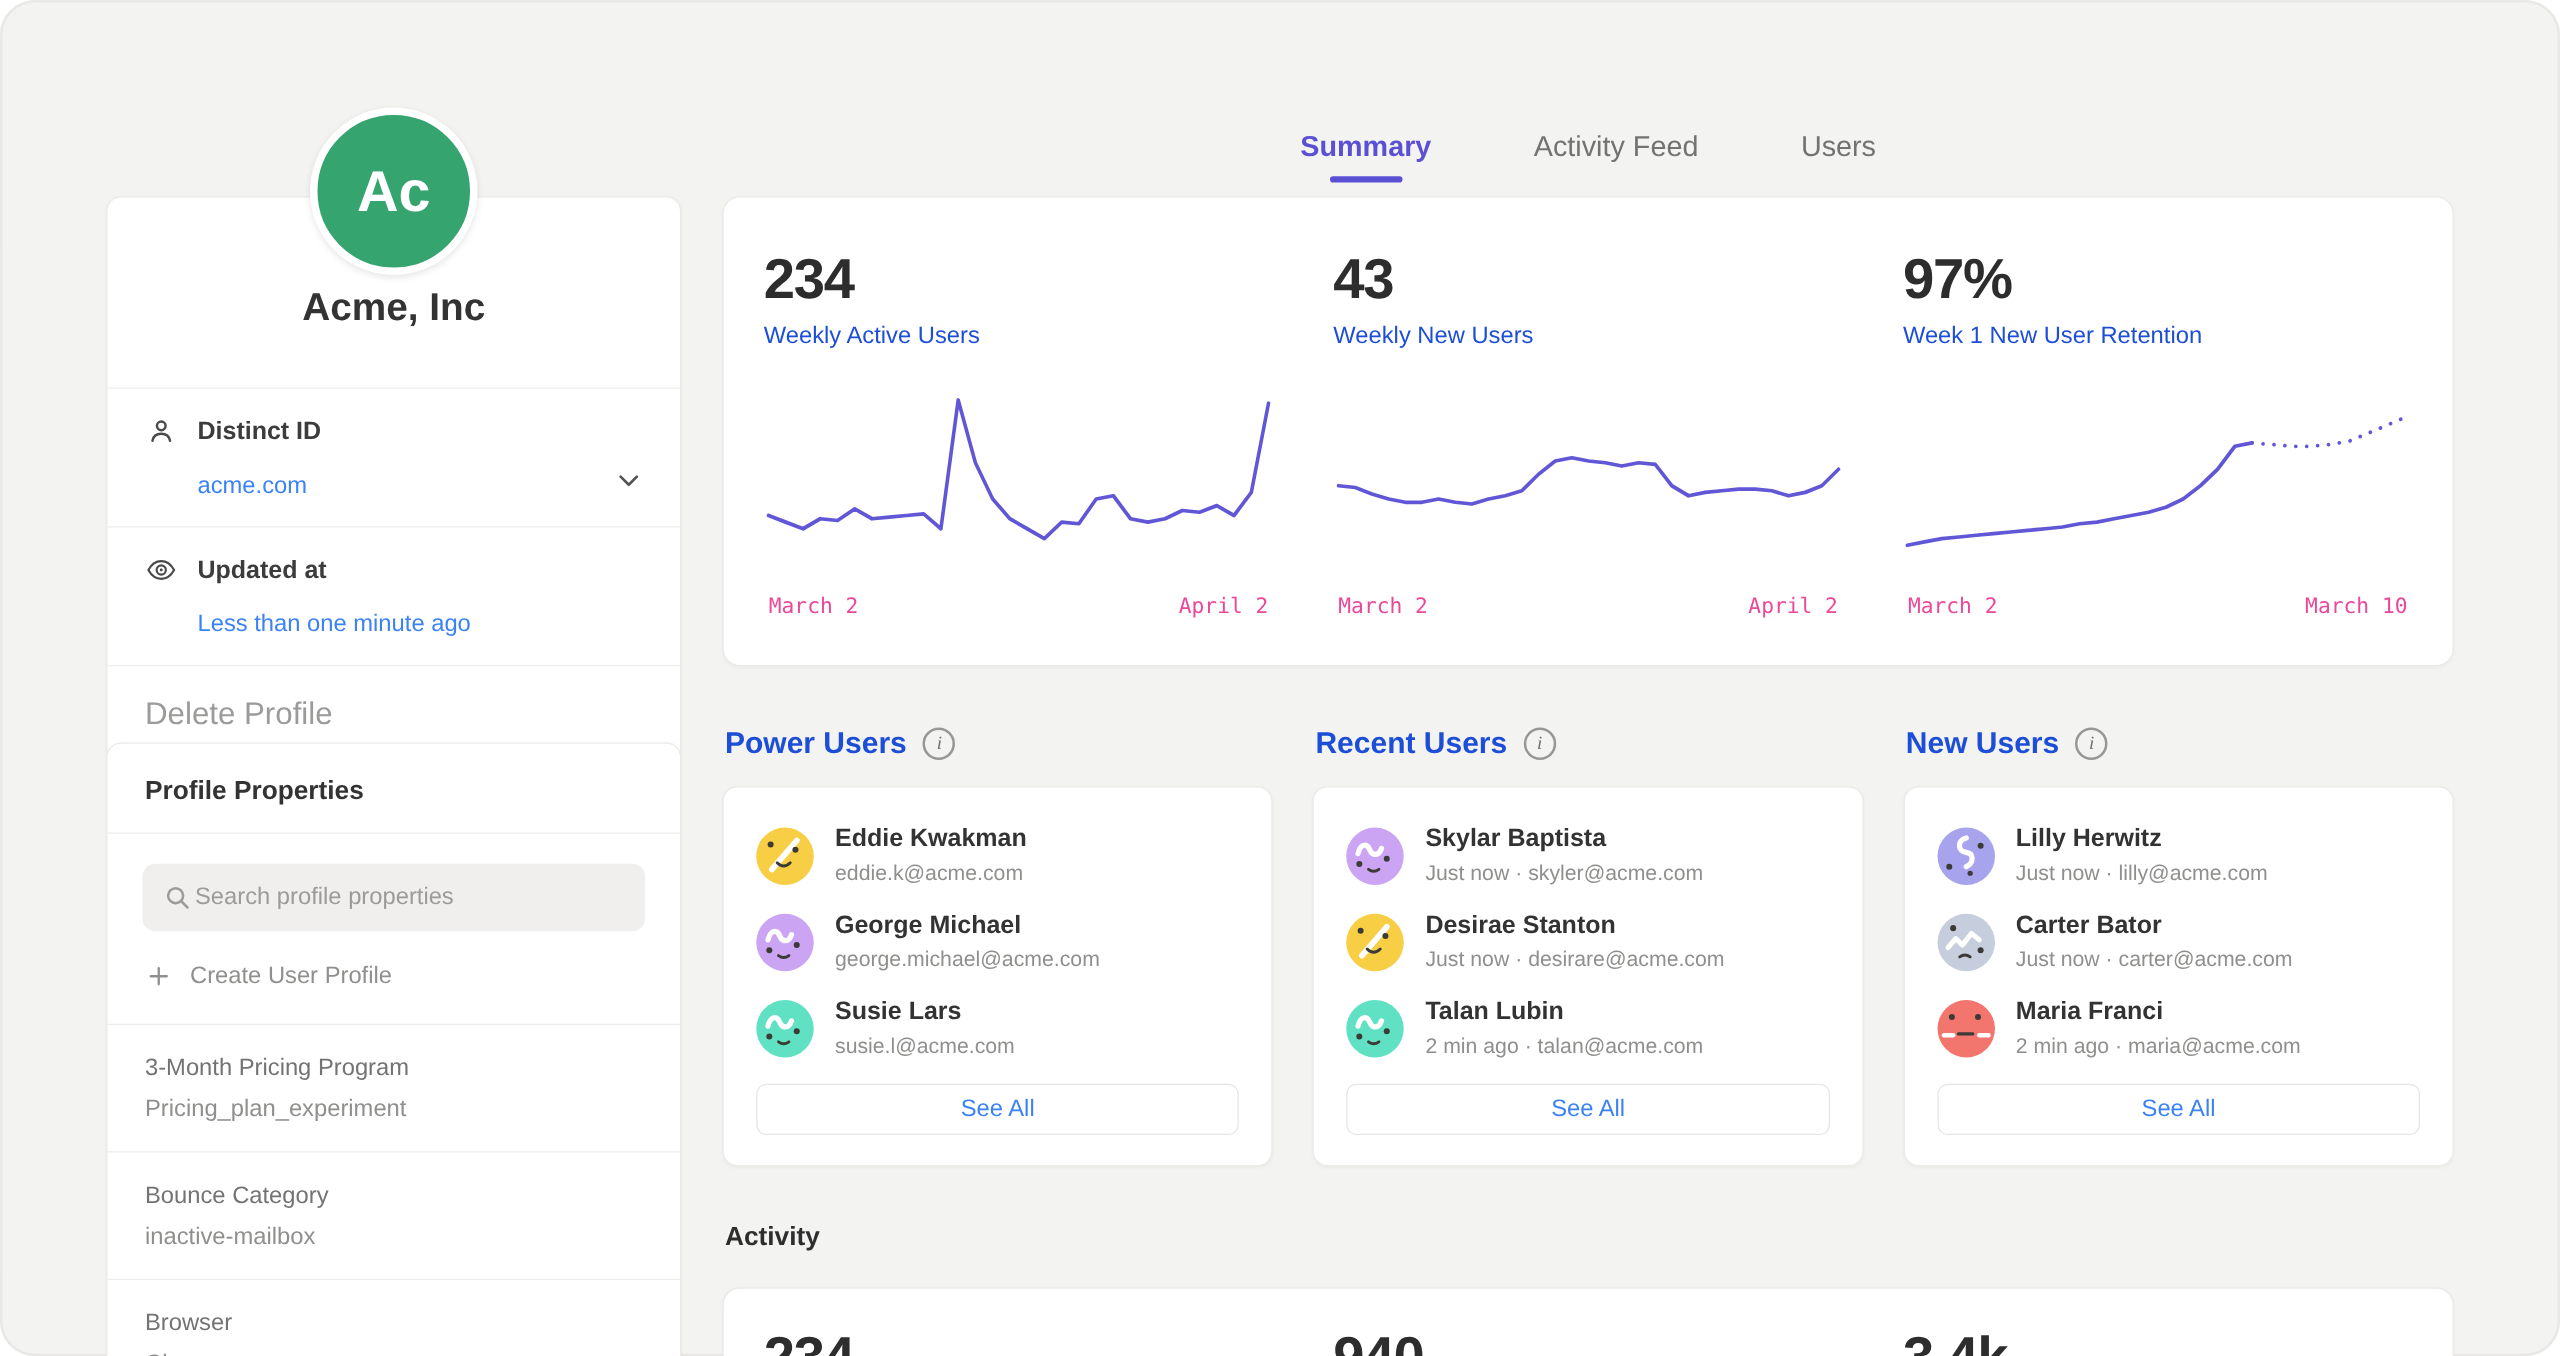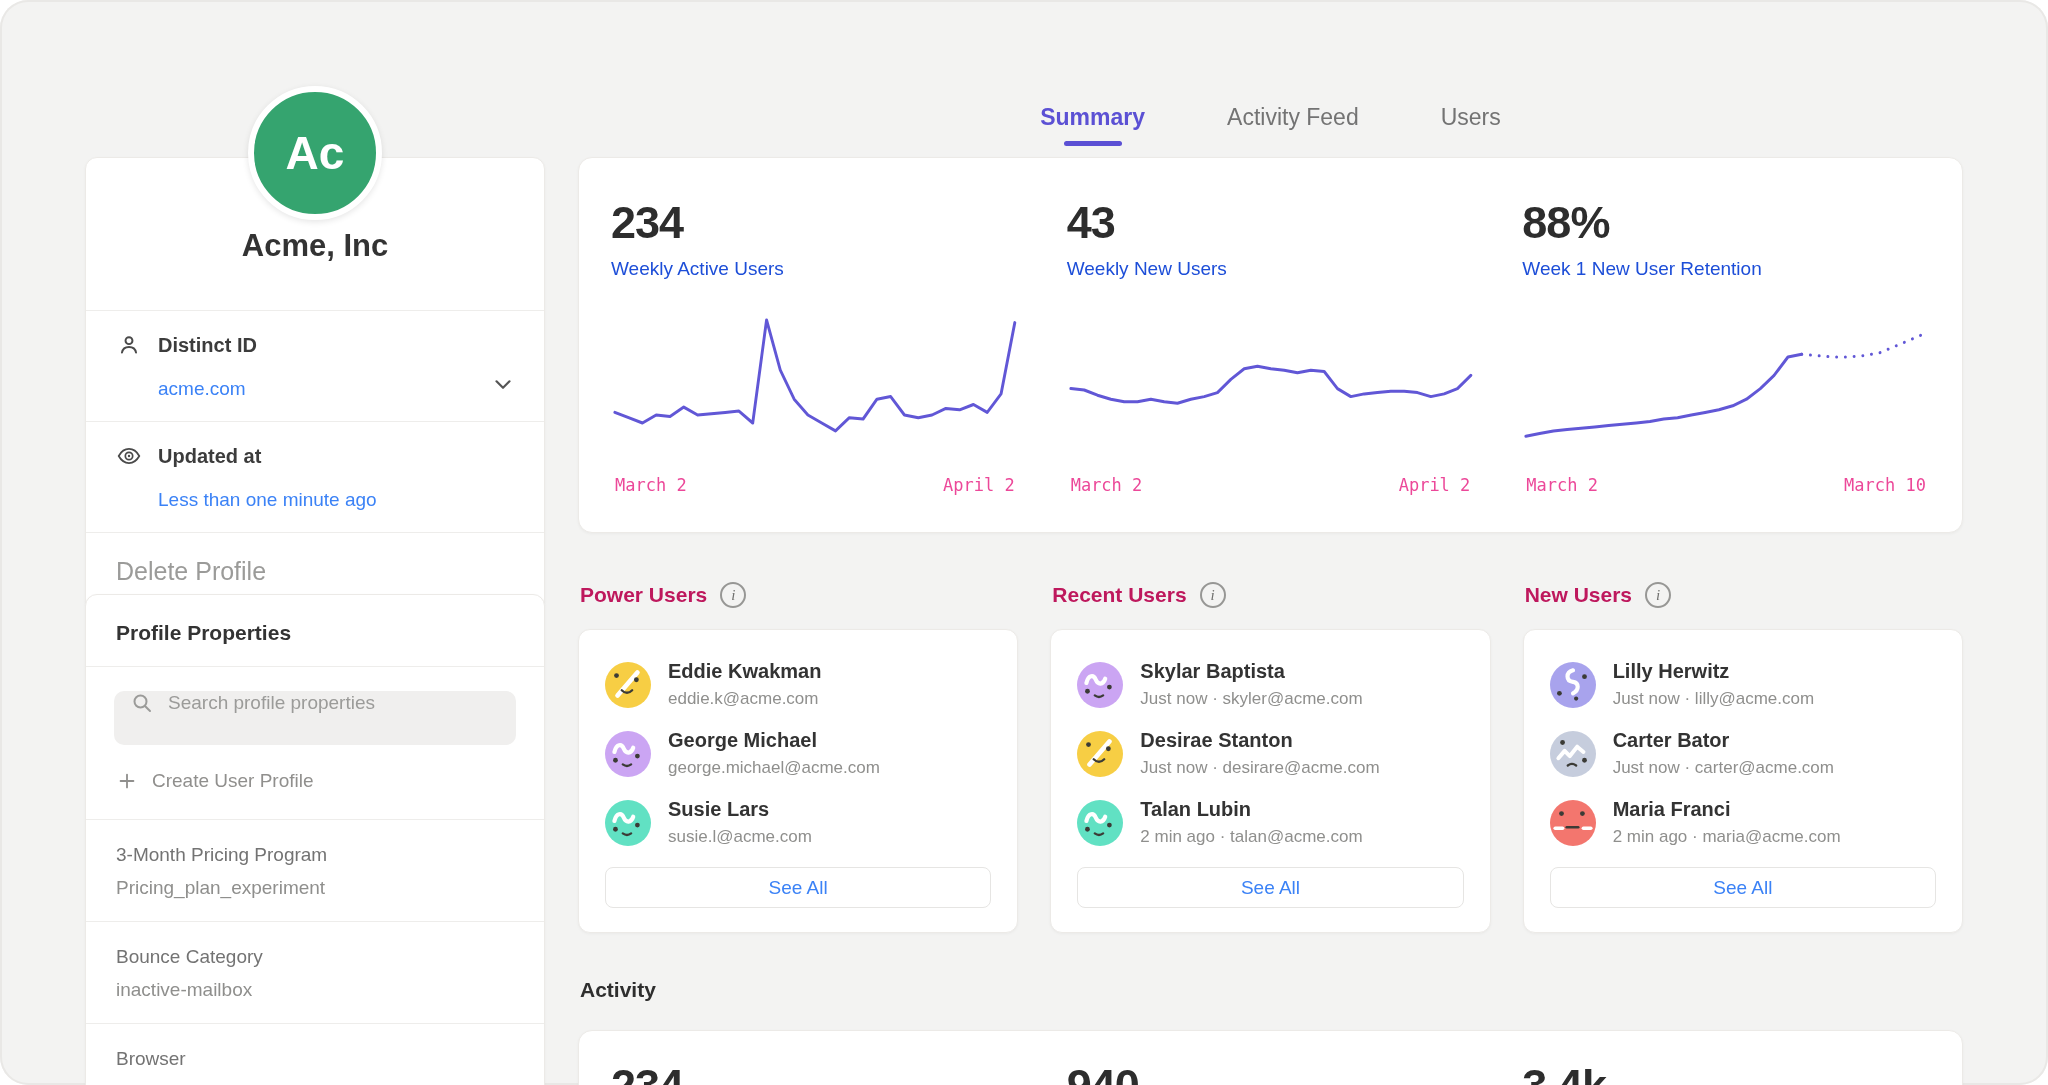--- a/index.html
+++ b/index.html
@@ -19,22 +19,22 @@
   .company-name{margin:0;font-size:31px;font-weight:700;color:#333;}
   .field-row{border-top:1px solid #eeedeb;padding:21px 30px;position:relative;}
   .field-head{display:flex;align-items:center;gap:16px;}
   .field-icon{width:26px;height:26px;color:#4a4a4a;flex:none;display:flex;}
   .field-label{font-size:20px;font-weight:700;color:#3c3c3c;}
   .field-value{margin:20px 0 0 42px;font-size:19px;color:#3b82f6;}
   .field-chevron{position:absolute;right:28px;bottom:24px;color:#555;display:flex;cursor:pointer;}
   .delete-row{border-top:1px solid #eeedeb;padding:24px 30px;font-size:25px;color:#9b9b99;cursor:pointer;}
   .props-card{position:absolute;top:594px;left:0;right:0;height:600px;}
   .props-title{margin:0;padding:26px 30px 21px;font-size:21px;font-weight:700;color:#333;border-bottom:1px solid #eeedeb;}
-  .search-box{margin:24px 28px 0;background:#f0efee;border-radius:10px;height:54px;display:flex;align-items:flex-start;
-    padding:0 16px;gap:12px;color:#9b9b99;box-sizing:border-box;}
+  .search-box{margin:24px 28px 0;background:#f0efee;border-radius:10px;height:54px;display:flex;align-items:center;
+    padding:0 16px;color:#9b9b99;box-sizing:border-box;}
   .search-box .sicon{display:flex;color:#9b9b99;}
   .search-input{border:none;background:transparent;outline:none;font-size:19px;color:#555;width:100%;font-family:inherit;}
   .search-input::placeholder{color:#9b9b99;}
   .create-row{margin:25px 30px 27px;display:flex;gap:14px;align-items:center;color:#908f8d;font-size:19px;cursor:pointer;}
   .create-row .picon{display:flex;color:#908f8d;}
   .prop-item{border-top:1px solid #eeedeb;padding:24px 30px 22px;}
   .prop-name{font-size:19px;font-weight:400;color:#737373;}
   .prop-value{margin-top:11px;font-size:19px;color:#8f8f8d;}
 
   
@@ -46,21 +46,21 @@
     width:58px;height:5px;border-radius:3px;background:#5b50d4;}
   .summary-card{position:absolute;top:157px;left:0;right:0;height:376px;border-radius:14px;
     display:grid;grid-template-columns:repeat(3,1fr);gap:48px;padding:42px 32px 0;}
   .stat-number{font-size:45px;font-weight:700;color:#2d2d2d;letter-spacing:-1px;line-height:1;}
   .stat-label{margin-top:13px;font-size:19px;color:#1d4ed8;}
   .chart{margin-top:32px;width:100%;height:150px;display:block;}
   .ticks{margin-top:13px;display:flex;justify-content:space-between;
     font-family:"DejaVu Sans Mono",monospace;font-size:17px;color:#ec4899;padding:0 4px;}
   .sections{position:absolute;top:580px;left:0;right:0;display:grid;grid-template-columns:repeat(3,1fr);gap:32px;}
   .section-head{display:flex;align-items:center;gap:13px;margin:0 0 19px 2px;height:30px;}
-  .section-title{font-size:21px;font-weight:700;color:#be185d;}
+  .section-title{font-size:24px;font-weight:700;color:#1d4ed8;}
   .info-icon{width:26px;height:26px;border:2px solid #979795;border-radius:50%;color:#6f6f6d;font-size:15px;
     display:flex;align-items:center;justify-content:center;box-sizing:border-box;
     font-family:"Liberation Serif",serif;font-style:italic;cursor:pointer;}
   .user-card{height:304px;padding:30px 26px 24px;display:flex;flex-direction:column;}
   .user-row{display:flex;gap:17px;align-items:center;margin-bottom:20px;}
   .avatar{width:46px;height:46px;border-radius:50%;flex:none;display:flex;}
   .user-name{font-size:20px;font-weight:700;color:#333;}
   .user-detail{margin-top:6px;font-size:17px;color:#8f8f8d;}
   .see-all{margin-top:auto;height:50px;border:1px solid #e6e5e3;border-radius:8px;background:#fff;
     font-size:19px;color:#3b82f6;display:flex;align-items:center;justify-content:center;
@@ -177,21 +177,21 @@
           <div class="stat-label">Weekly New Users</div>
           <svg class="chart" viewBox="0 0 424 150" preserveAspectRatio="none" id="chart-1">
             <polyline points="4.0,76.6 17.9,78.0 31.7,83.2 45.6,87.2 59.5,89.8 73.3,89.8 87.2,87.2 101.1,89.8 114.9,91.2 128.8,87.2 142.7,84.6 156.5,80.6 170.4,67.4 184.3,56.8 198.1,54.2 212.0,56.8 225.9,58.2 239.7,60.8 253.6,58.2 267.5,59.5 281.3,76.6 295.2,84.6 309.1,81.9 322.9,80.6 336.8,79.3 350.7,79.3 364.5,80.6 378.4,84.6 392.3,81.9 406.1,76.6 420.0,63.4" fill="none" stroke="#6157d6" stroke-width="3" stroke-linejoin="round" stroke-linecap="round"></polyline>
           </svg>
           <div class="ticks">
             <span>March 2</span>
             <span>April 2</span>
           </div>
         </div>
         <div class="stat-col">
-          <div class="stat-number">88%</div>
+          <div class="stat-number">97%</div>
           <div class="stat-label">Week 1 New User Retention</div>
           <svg class="chart" viewBox="0 0 424 150" preserveAspectRatio="none" id="chart-2">
             <polyline points="4.0,124.2 18.3,121.5 32.7,118.9 47.0,117.6 61.4,116.2 75.7,114.9 90.1,113.6 104.4,112.3 118.8,111.0 133.1,109.6 147.4,107.0 161.8,105.7 176.1,103.0 190.5,100.4 204.8,97.8 219.2,93.8 233.5,87.2 247.9,76.6 262.2,63.4 276.6,45.0 290.9,42.3" fill="none" stroke="#6157d6" stroke-width="3" stroke-linejoin="round" stroke-linecap="round"></polyline>
             <polyline points="290.9,42.3 307.0,43.6 323.2,45.0 339.3,45.0 355.4,43.6 371.6,41.0 387.7,34.4 403.9,27.8 420.0,21.2" fill="none" stroke="#6157d6" stroke-width="3" stroke-linejoin="round" stroke-linecap="round" stroke-dasharray="0.1 9"></polyline>
           </svg>
           <div class="ticks">
             <span>March 2</span>
             <span>March 10</span>
           </div>
         </div>

